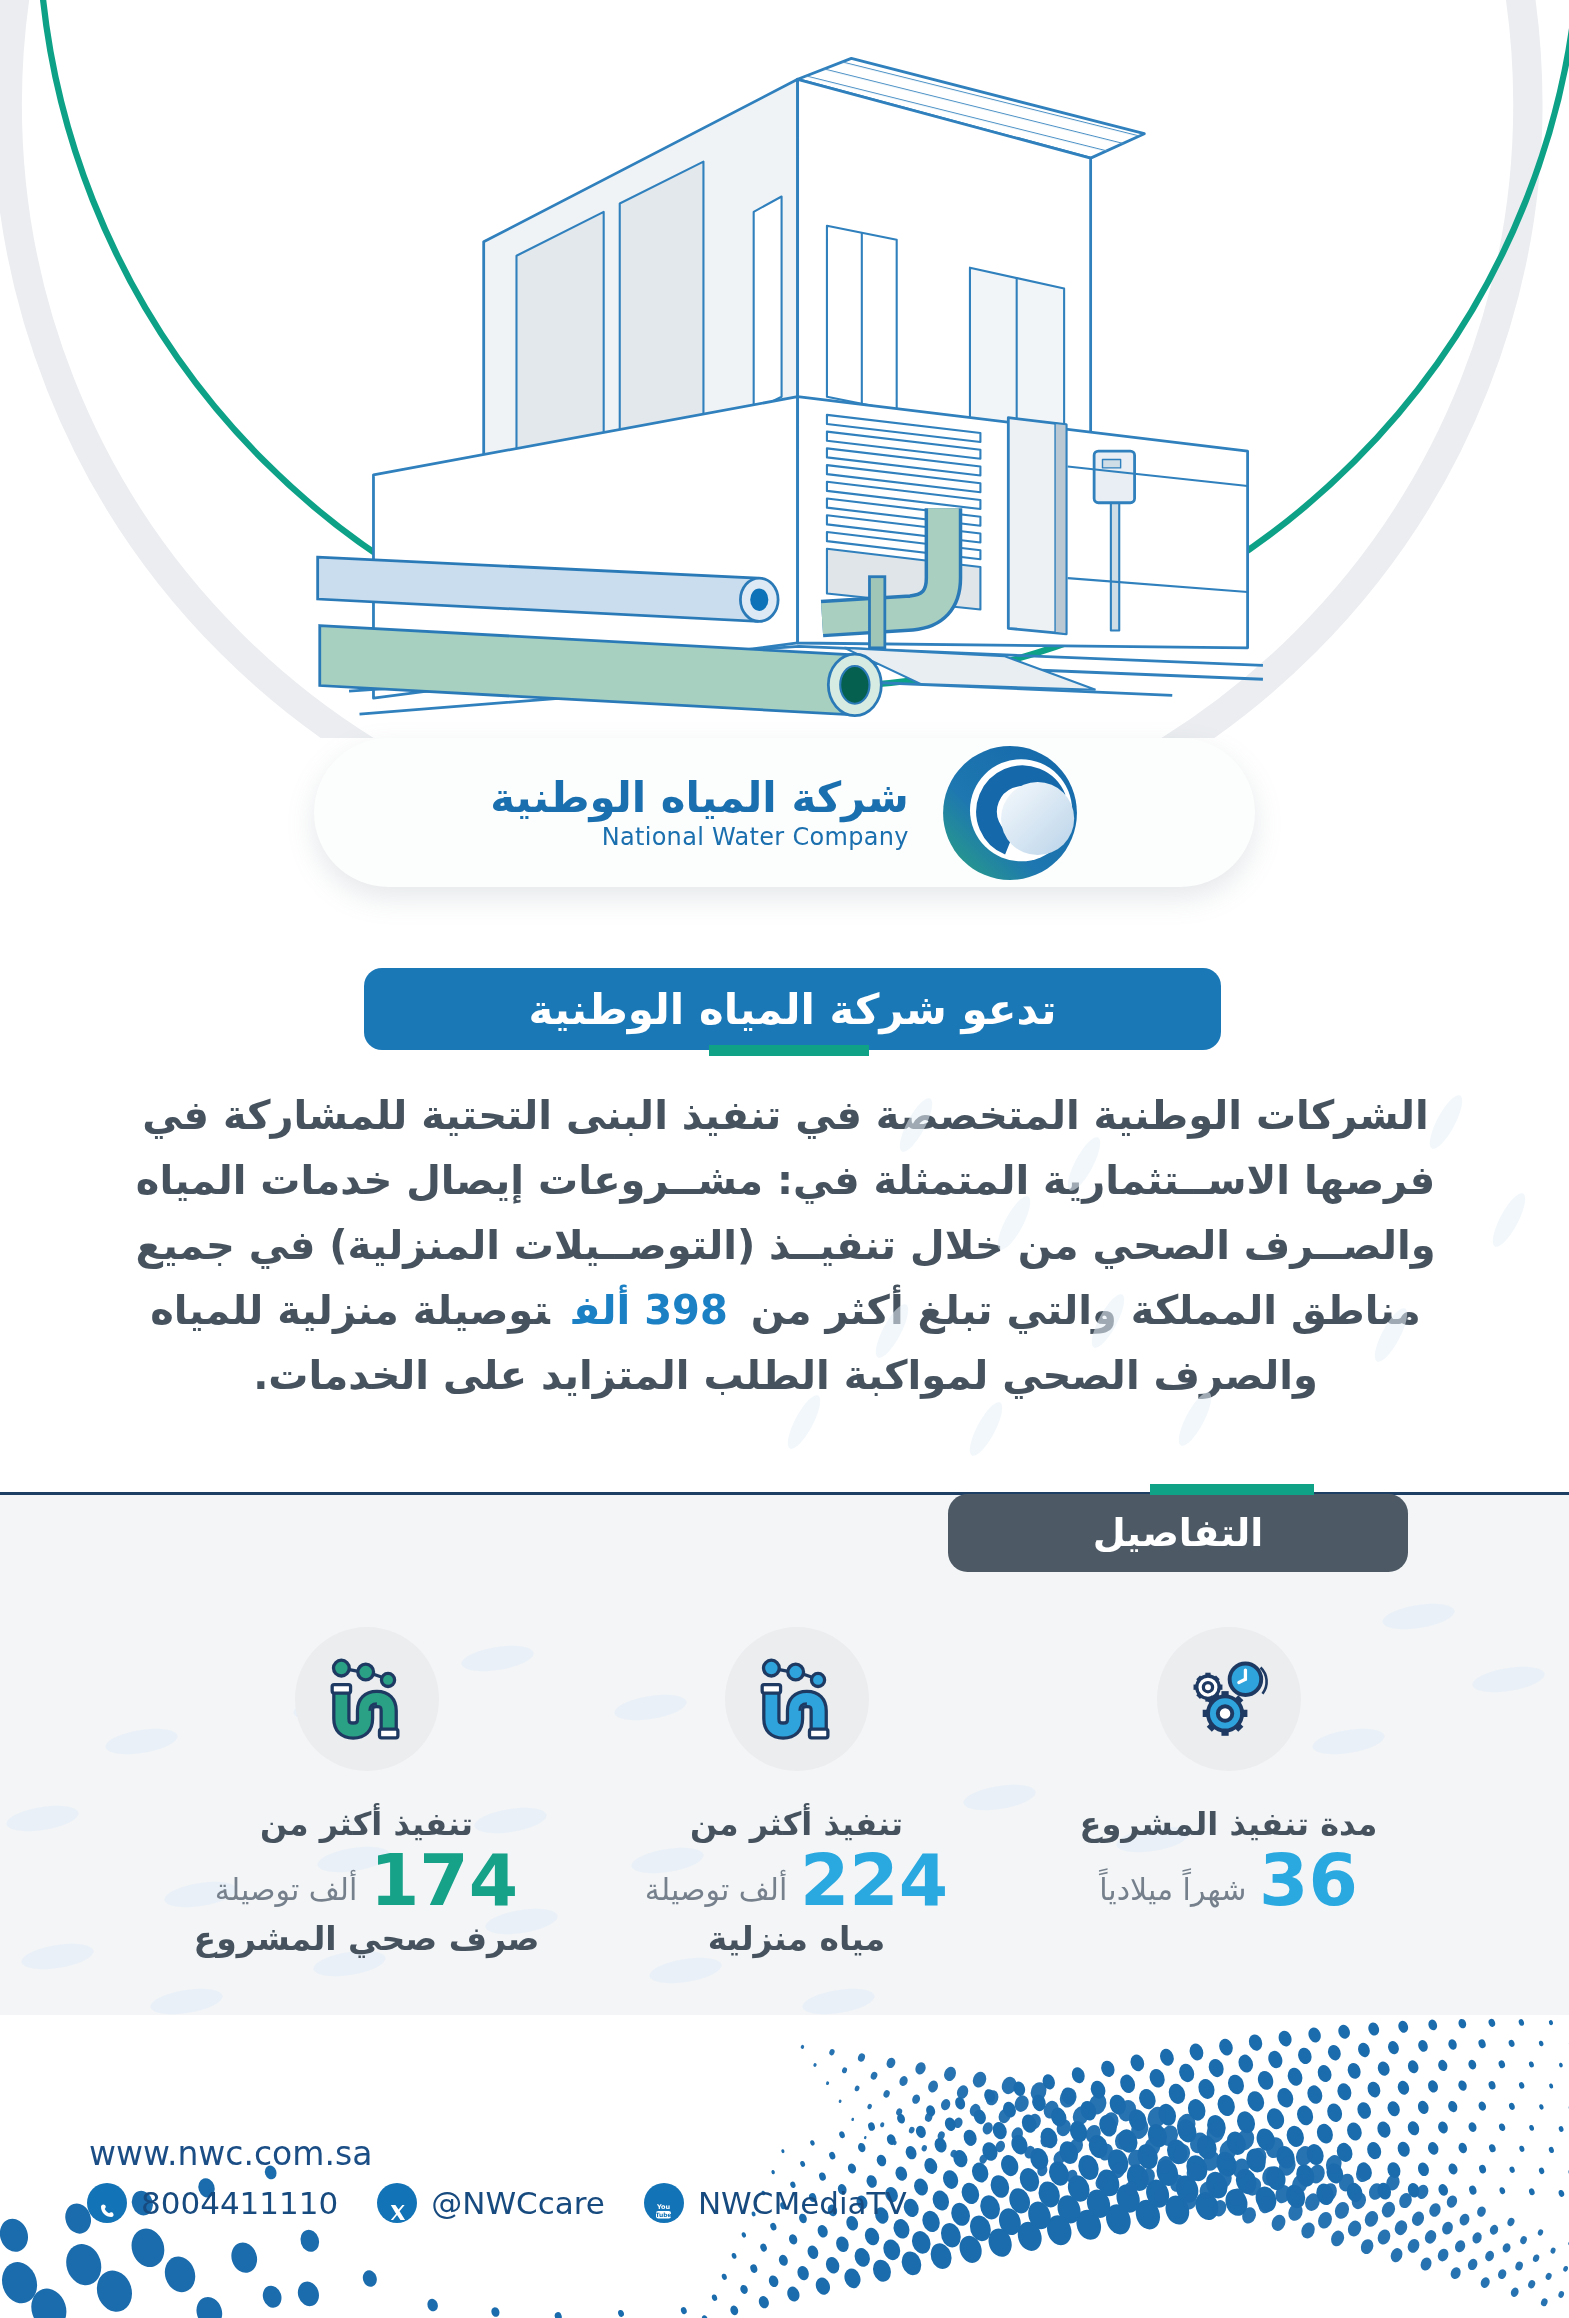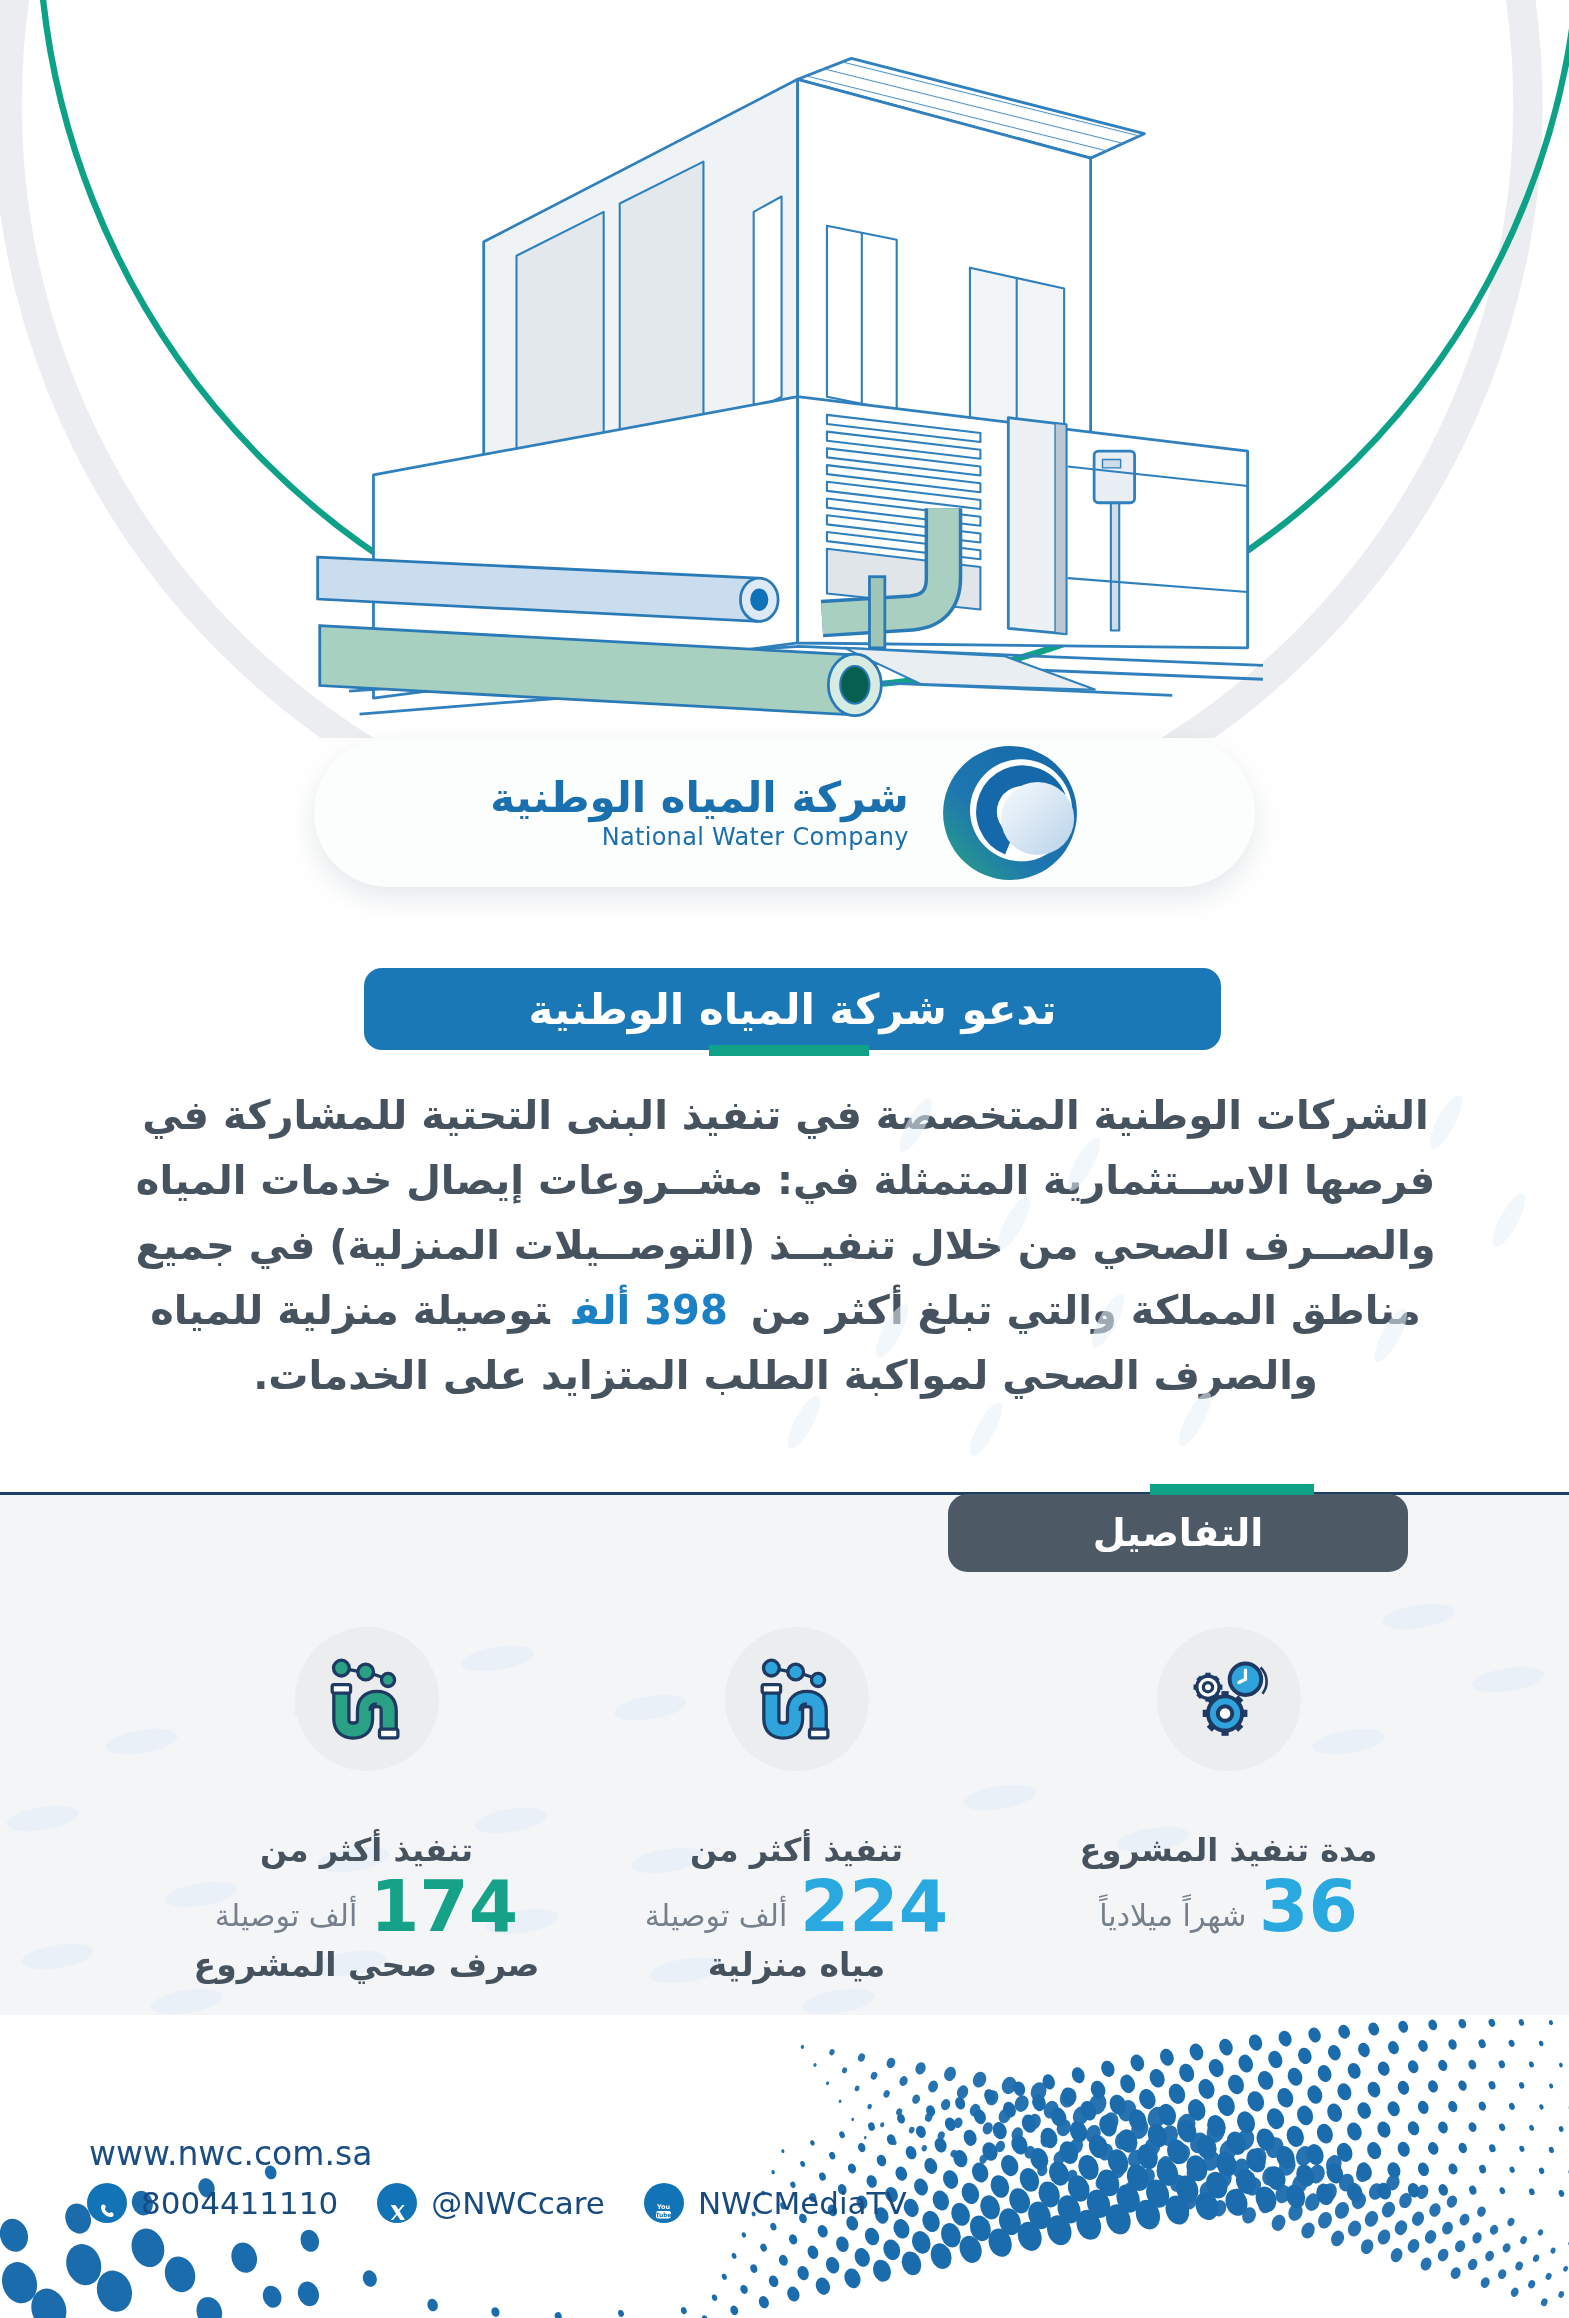--- a/index.html
+++ b/index.html
@@ -44,21 +44,21 @@
     display:flex;align-items:center;justify-content:center;z-index:3;
   }
   .details-tab{position:absolute;left:1150px;top:1484px;width:164px;height:11px;background:#10a287;z-index:4;}
   
   .stat{position:absolute;top:1627px;width:433px;text-align:center;z-index:3;}
   .stat-0{left:150px;} .stat-1{left:580px;} .stat-2{left:1012px;}
   .icon-circle{
     width:144px;height:144px;border-radius:50%;background:#ebedef;margin:0 auto;
     display:flex;align-items:center;justify-content:center;
   }
-  .stat-label{margin-top:60px;font-size:32px;font-weight:700;color:#46535f;}
+  .stat-label{margin-top:34px;font-size:32px;font-weight:700;color:#46535f;}
   .numrow{direction:rtl;display:flex;align-items:center;justify-content:center;gap:12.6px;margin-top:4.2px;}
   .num{font-size:71px;font-weight:700;line-height:.95;}
   .stat.green .num{color:#16a189;}
   .stat.blue .num{color:#29a9e0;}
   .unit{font-size:30px;color:#75808c;padding-top:18px;}
   .stat-sub{font-size:33px;font-weight:700;color:#46535f;margin-top:4.2px;direction:rtl;}
   
   .dash{position:absolute;border-radius:50%;pointer-events:none;}
   
   .website{position:absolute;left:89px;top:2134px;font-size:33px;color:#1c4e86;z-index:5;}

